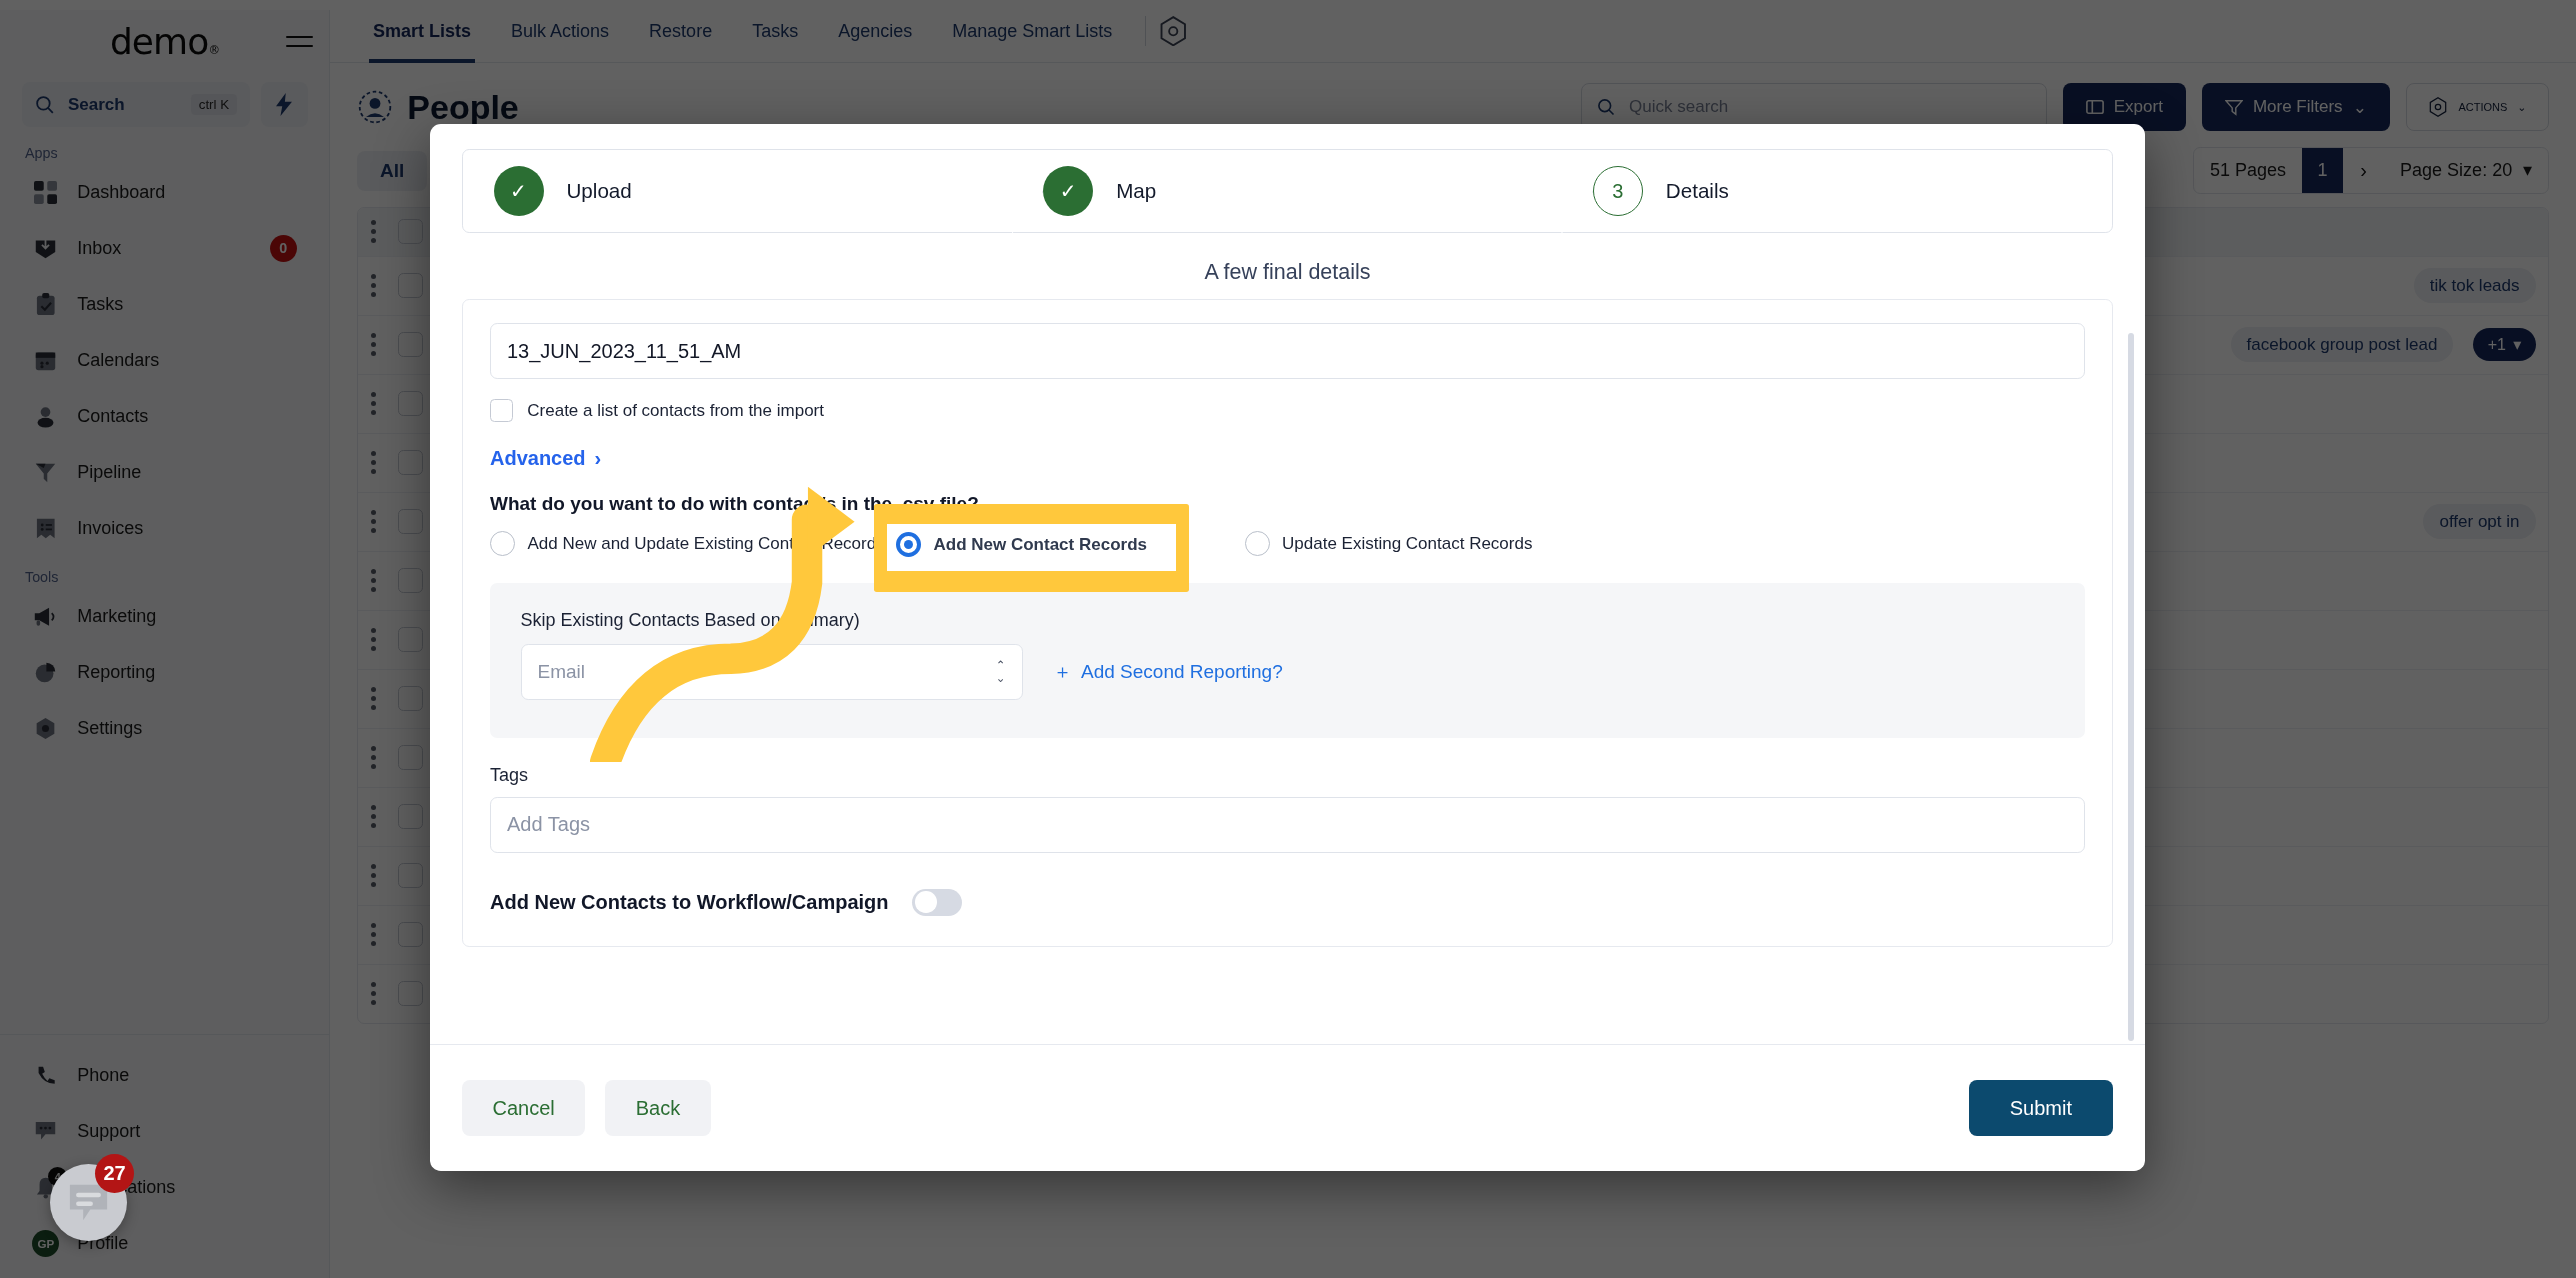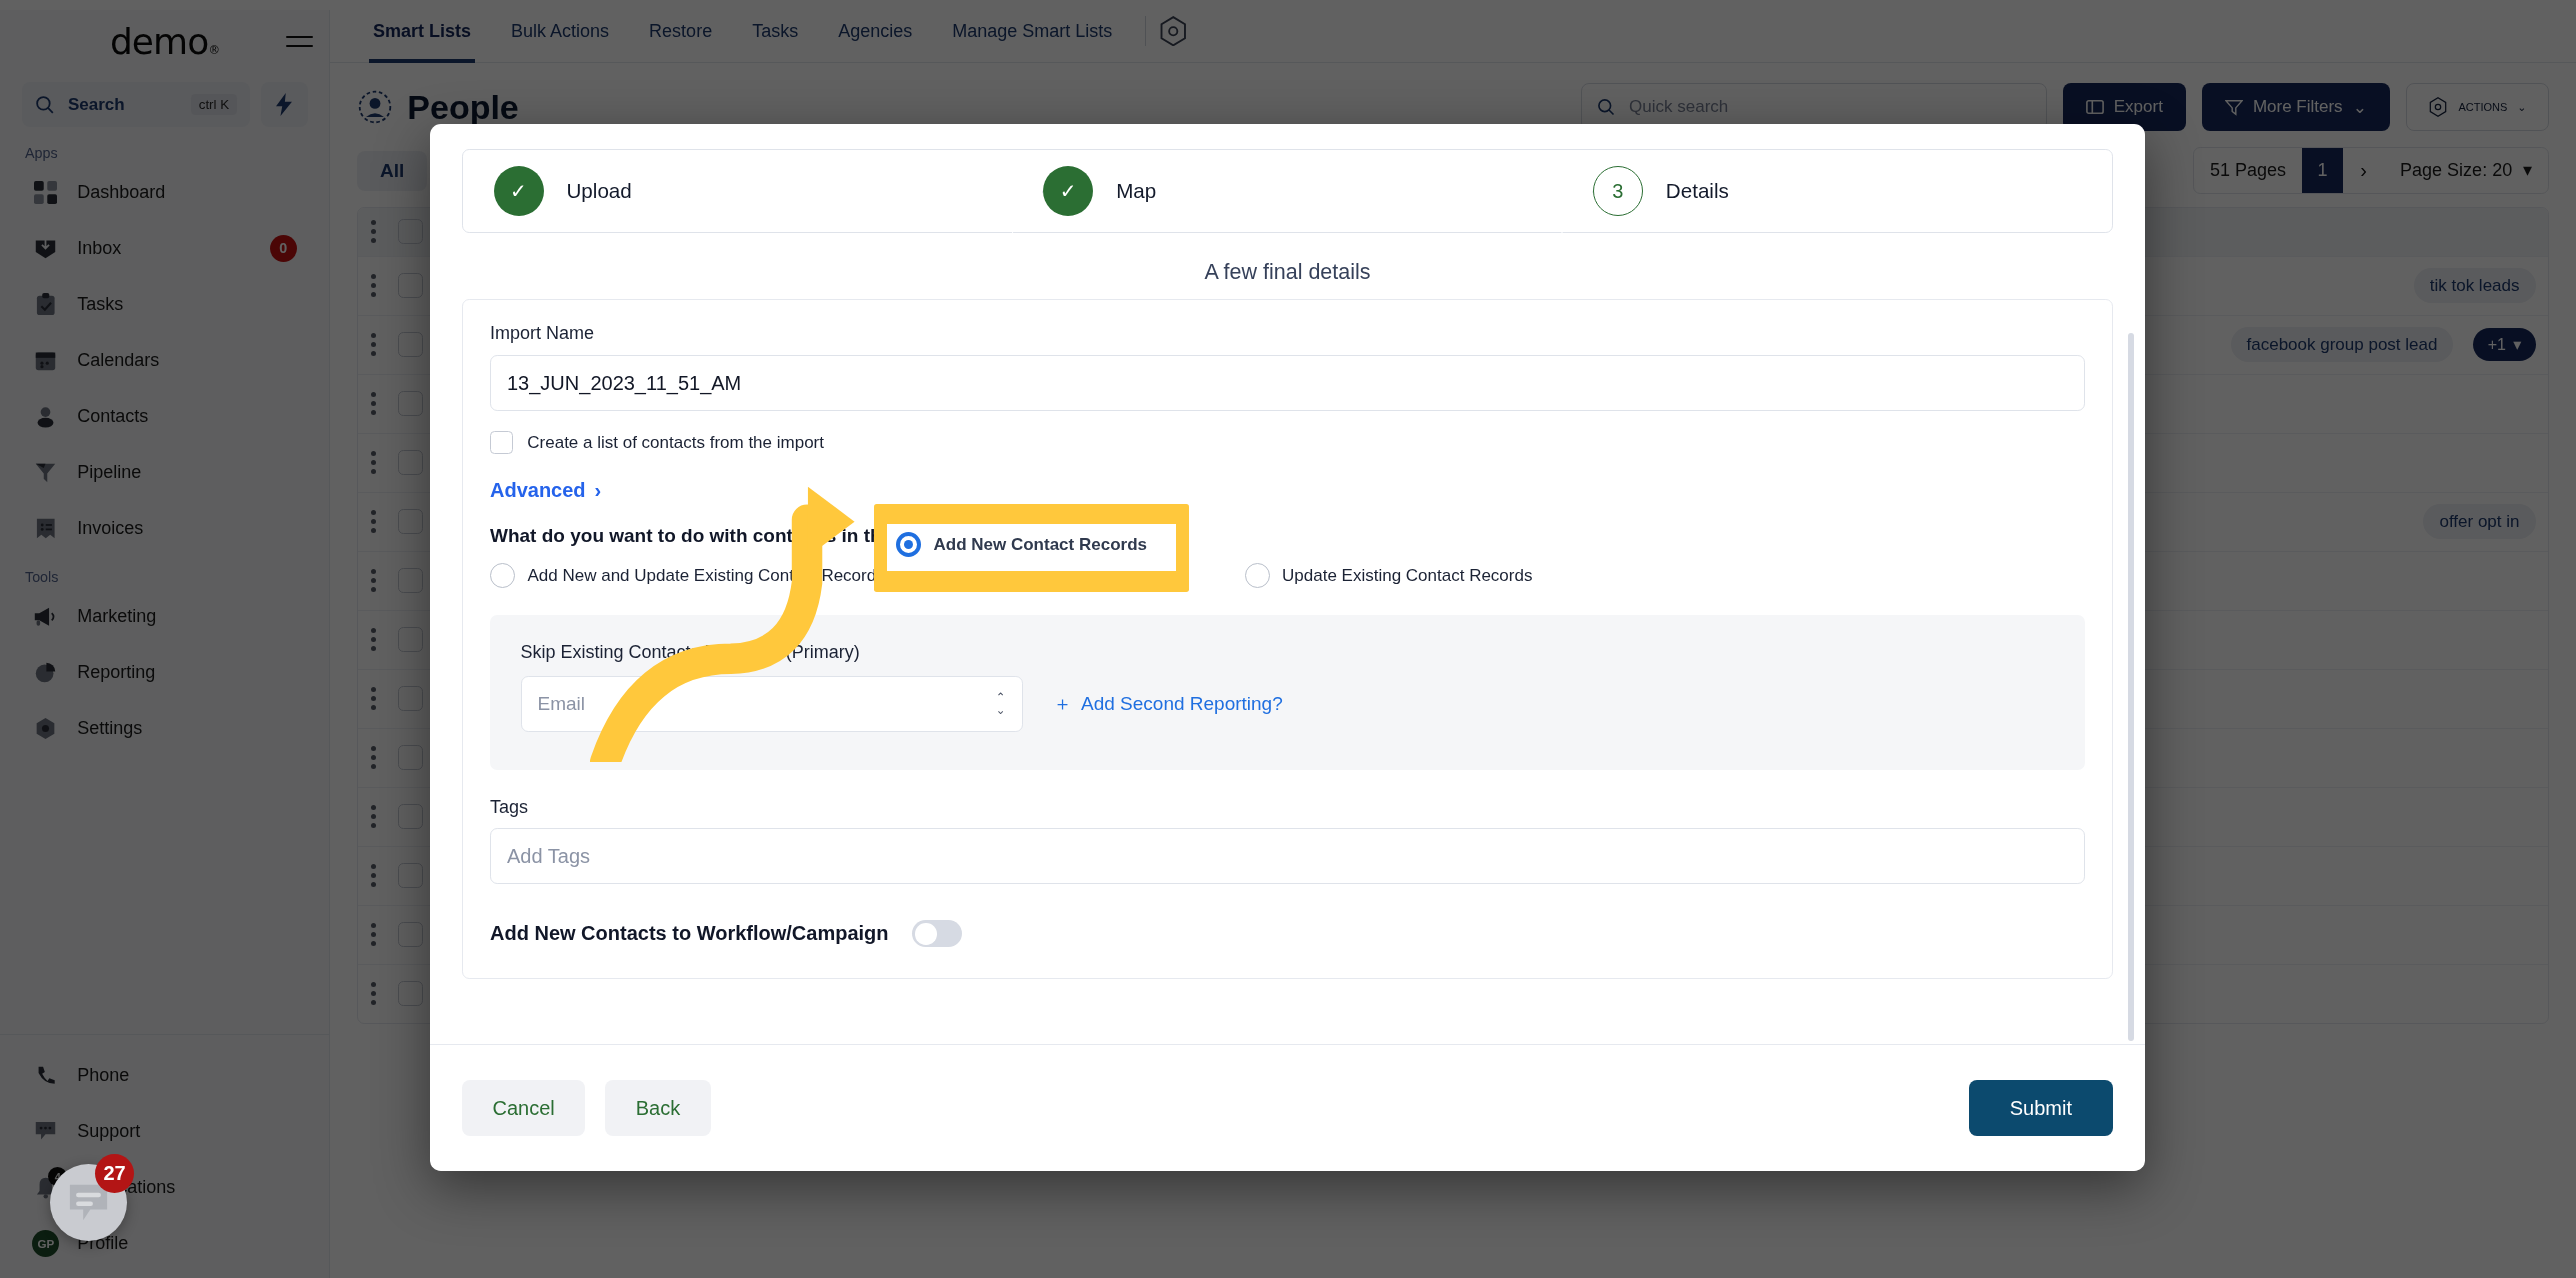--- a/index.html
+++ b/index.html
@@ -637,21 +637,20 @@
         <span class="step-circle current">3</span>
         <span class="step-label">Details</span>
       </div>
     </div>
 
     <div class="modal-title">A few final details</div>
 
     <div class="modal-body">
       <div class="form-card">
 
-        <div class="fld-label">Import Name</div>
         <input class="txt-input" value="13_JUN_2023_11_51_AM" style="">
 
         <div class="check-row">
           <span class="check-sq"></span>
           <span class="check-txt">Create a list of contacts from the import</span>
         </div>
 
         <div class="advanced">
           <span>Advanced</span>
           <span>›</span>

